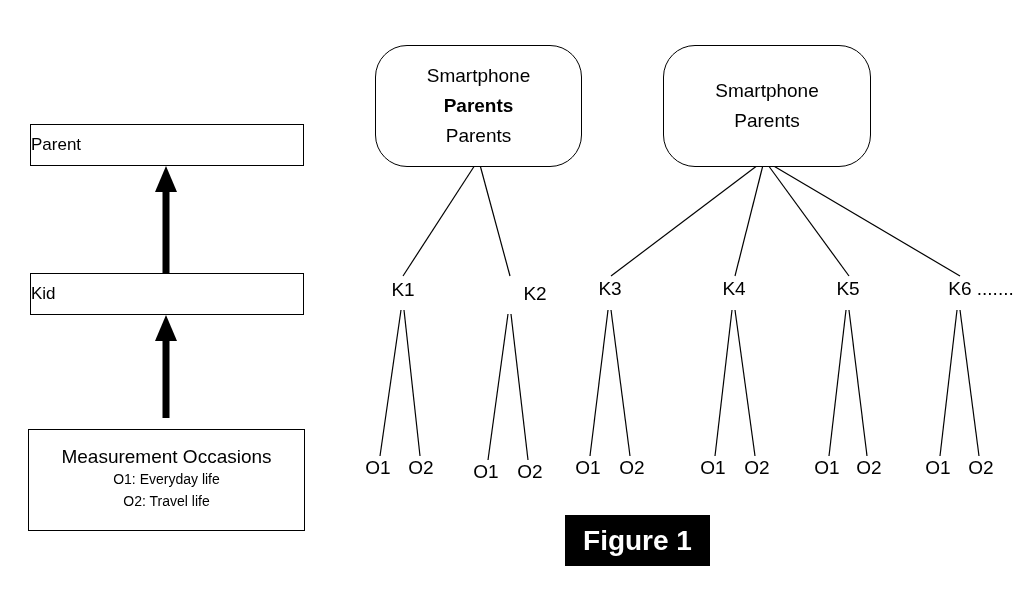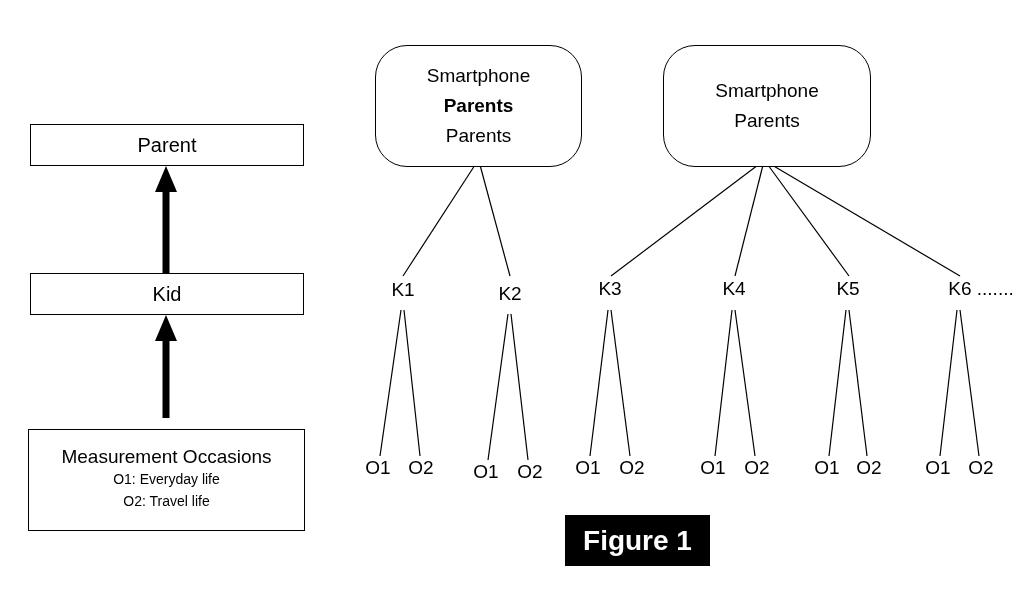--- a/index.html
+++ b/index.html
@@ -12,22 +12,22 @@
     color: #000;
     overflow: hidden;
   }
   svg.lines { position: absolute; left: 0; top: 0; }
   .box {
     position: absolute;
     border: 1.5px solid #000;
     background: #fff;
     display: flex;
     align-items: center;
-    justify-content: center;
-    font-size: 20px;
+    justify-content: flex-start;
+    font-size: 17px;
   }
   .rounded-box {
     position: absolute;
     border: 1.5px solid #000;
     border-radius: 32px;
     background: #fff;
     display: flex;
     flex-direction: column;
     align-items: center;
     justify-content: center;
@@ -122,21 +122,21 @@
     <div class="bold">Parents</div>
     <div>Parents</div>
   </div>
 
   <div class="rounded-box" style="left:663px; top:45px; width:206px; height:120px;">
     <div>Smartphone</div>
     <div>Parents</div>
   </div>
 
   <span class="node-label" style="left:403px; top:279px;">K1</span>
-  <span class="node-label" style="left:510px; top:283px;">K2</span>
+  <span class="node-label" style="left:535px; top:283px;">K2</span>
   <span class="node-label" style="left:610px; top:278px;">K3</span>
   <span class="node-label" style="left:734px; top:278px;">K4</span>
   <span class="node-label" style="left:848px; top:278px;">K5</span>
   <span class="node-label" style="left:981px; top:278px;">K6 .......</span>
 
   <span class="node-label" style="left:378px; top:457px;">O1</span>
   <span class="node-label" style="left:421px; top:457px;">O2</span>
 
   <span class="node-label" style="left:486px; top:461px;">O1</span>
   <span class="node-label" style="left:530px; top:461px;">O2</span>

